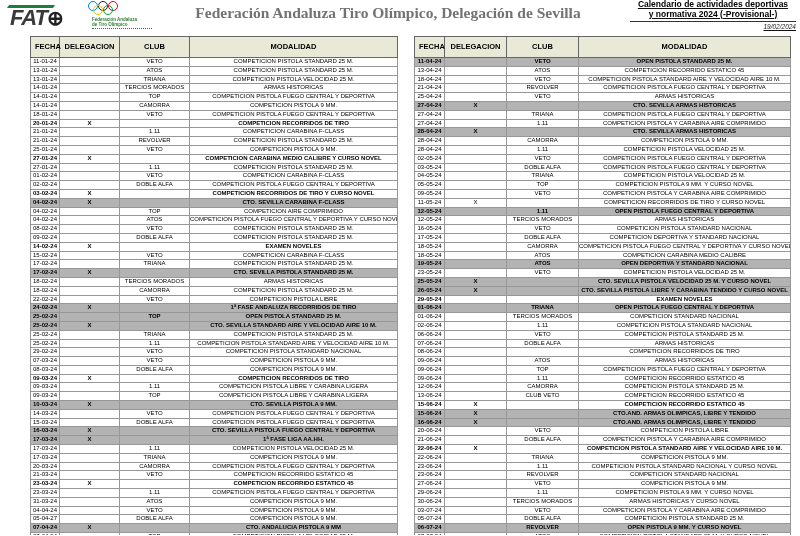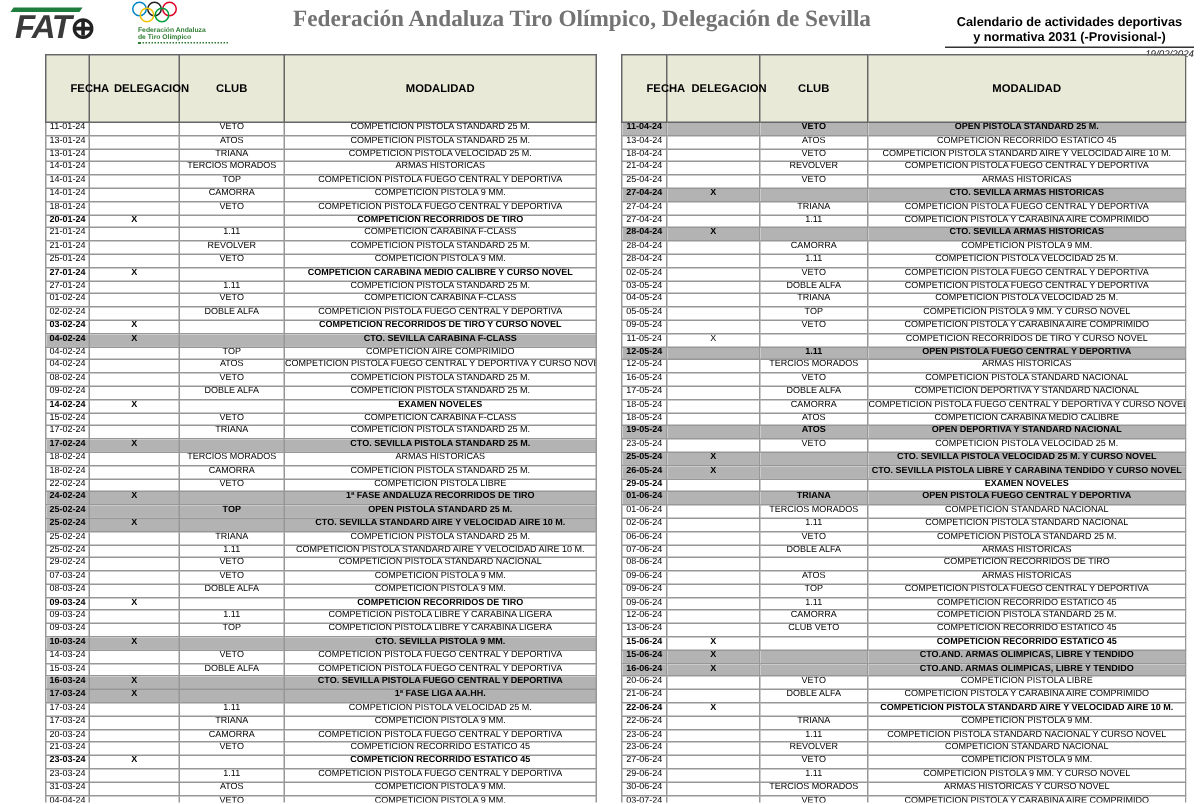--- a/index.html
+++ b/index.html
@@ -25,32 +25,32 @@
   .logo-swoosh{position:absolute;left:0;top:4px;width:46px;height:3px;background:#1e7d3c;transform:skewX(-35deg);}
   .logo-sub{
     position:absolute;left:84px;top:16px;width:60px;
     font-size:4.5px;line-height:5px;color:#2e7d32;font-weight:bold;
     border-bottom:1px dotted #2e7d32;padding-bottom:1px;
   }
   .page-title{
     position:absolute;left:148px;top:4px;width:480px;text-align:center;
     font-family:"Liberation Serif", serif;font-weight:bold;font-size:15.5px;color:#737373;
   }
-  .right-head{position:absolute;right:4px;top:10px;width:166px;text-align:center;}
+  .right-head{position:absolute;right:4px;top:0;width:166px;text-align:center;text-decoration:underline;}
   .right-head .l1,.right-head .l2{font-weight:bold;font-size:8.5px;line-height:9.5px;color:#000;}
   .right-head .dateline{border-bottom:1px solid #333;margin-top:2px;}
   .right-head .docdate{font-style:italic;font-size:6.5px;color:#222;text-align:right;padding-top:1px;}
   
   .tbl-wrap{position:absolute;top:36px;height:499px;overflow:hidden;}
   .tbl-wrap.left{left:30px;width:368px;}
   .tbl-wrap.right{left:414px;width:377px;}
   table{border-collapse:collapse;width:100%;table-layout:fixed;border:1px solid #555;}
   th{
     background:var(--header-bg,#e9e9d8);border:1px solid #666;
-    font-size:7.5px;height:12px;line-height:12px;padding:16px;color:#000;
+    font-size:7.5px;height:12px;line-height:12px;padding:4px;color:#000;
   }
   td{
     border:1px solid #979797;font-size:6px;height:7.8px;line-height:7.8px;
     text-align:center;white-space:nowrap;overflow:hidden;padding:0;color:#000;
   }
   tr.row-bold td{font-weight:bold;}
   tr.row-highlight td{font-weight:bold;background:var(--row-highlight,#b3b3b3);}
 </style>
 </head>
 <body>
@@ -68,21 +68,21 @@
   <div class="logo-sub">
     <div>Federación Andaluza</div>
     <div>de Tiro Olímpico</div>
   </div>
 </div>
 
 <div class="page-title">Federación Andaluza Tiro Olímpico, Delegación de Sevilla</div>
 
 <div class="right-head">
   <div class="l1">Calendario de actividades deportivas</div>
-  <div class="l2">y normativa 2031 (-Provisional-)</div>
+  <div class="l2">y normativa 2024 (-Provisional-)</div>
   <div class="dateline"></div>
   <div class="docdate">19/02/2024</div>
 </div>
 
 <div class="tbl-wrap left">
   <table>
     <colgroup>
         <col style="width:29px">
         <col style="width:60px">
         <col style="width:70px">

